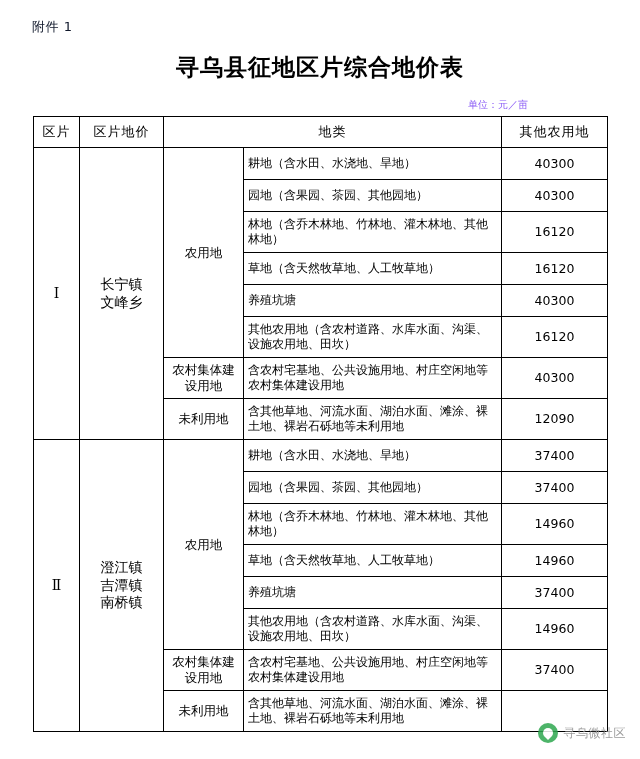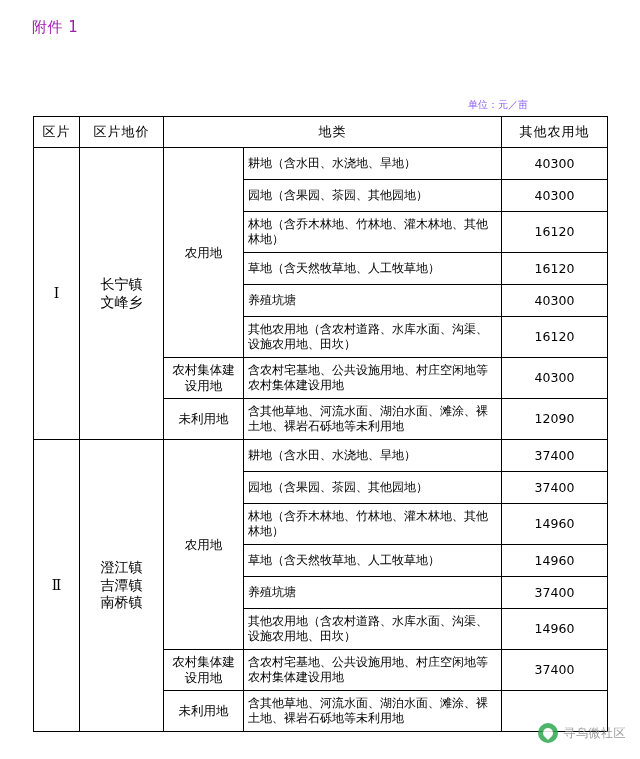--- a/index.html
+++ b/index.html
@@ -19,23 +19,23 @@
     position: relative;
     width: 640px;
     height: 759px;
     box-sizing: border-box;
     padding: 0;
   }
   .attach-label {
     position: absolute;
     left: 32px;
     top: 18px;
-    font-size: 15px;
+    font-size: 13px;
     letter-spacing: 0.5px;
-    color: #a21caf;
+    color: #0f172a;
   }
   .doc-title {
     position: absolute;
     left: 0;
     right: 0;
     top: 52px;
     text-align: center;
     font-family: "DejaVu Serif", "Liberation Serif", serif;
     font-weight: bold;
     font-size: 23px;
@@ -139,20 +139,21 @@
     letter-spacing: 0.5px;
   }
 </style>
 </head>
 <body>
 
 <div class="page">
 
   <div class="attach-label">附件 1</div>
 
+  <div class="doc-title">寻乌县征地区片综合地价表</div>
 
   <div class="unit-note">单位：元／亩</div>
 
   <table class="price-table">
     <colgroup>
       <col class="col-zone">
       <col class="col-range">
       <col class="col-landuse">
       <col class="col-detail">
       <col class="col-price">

